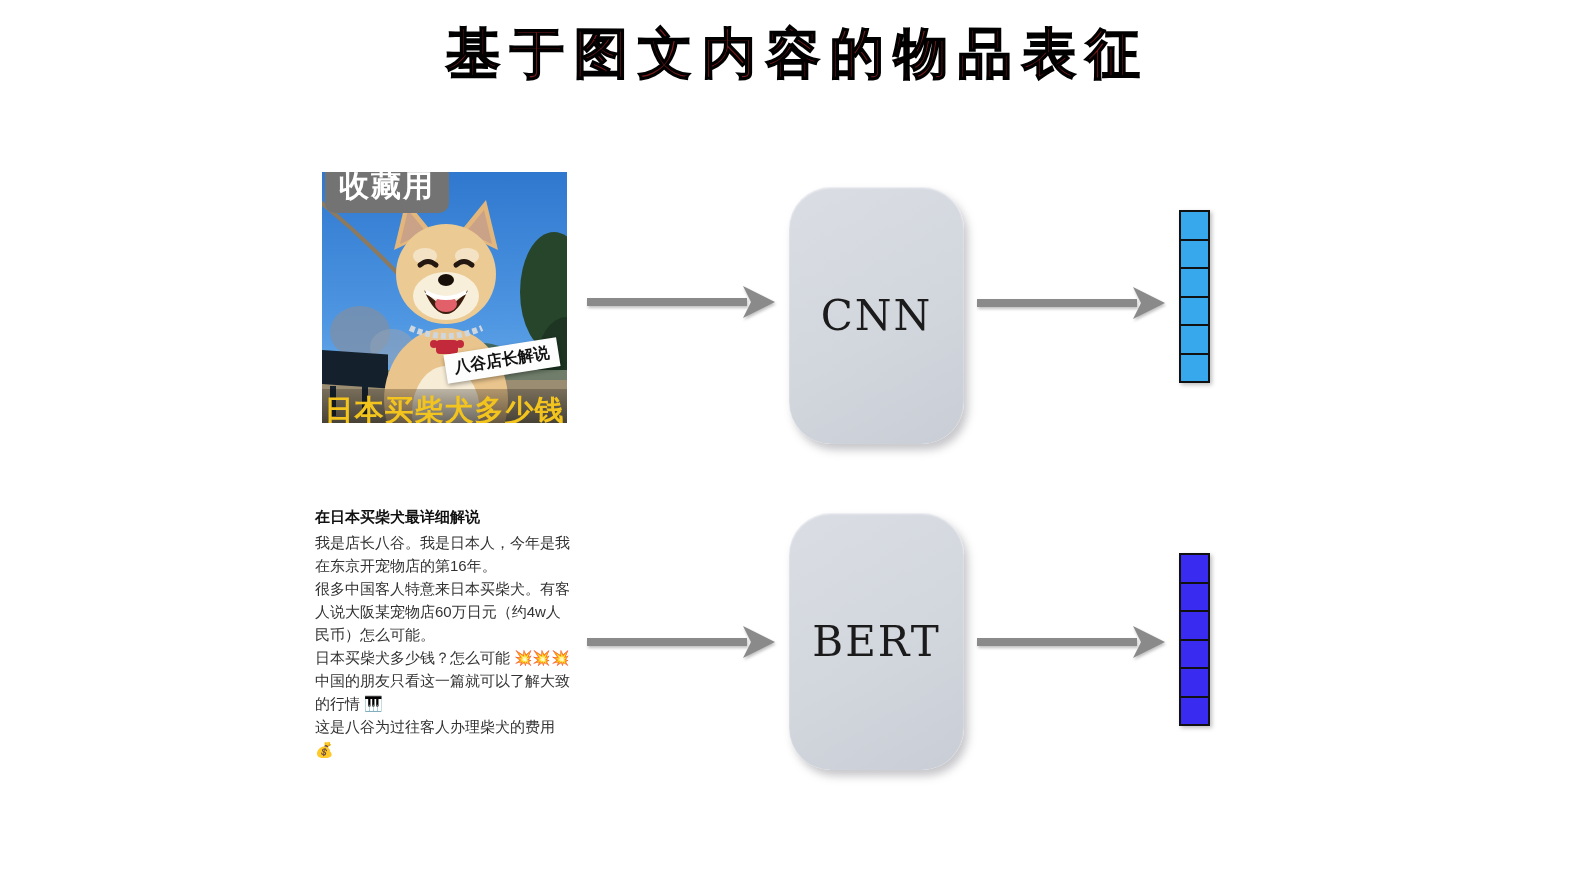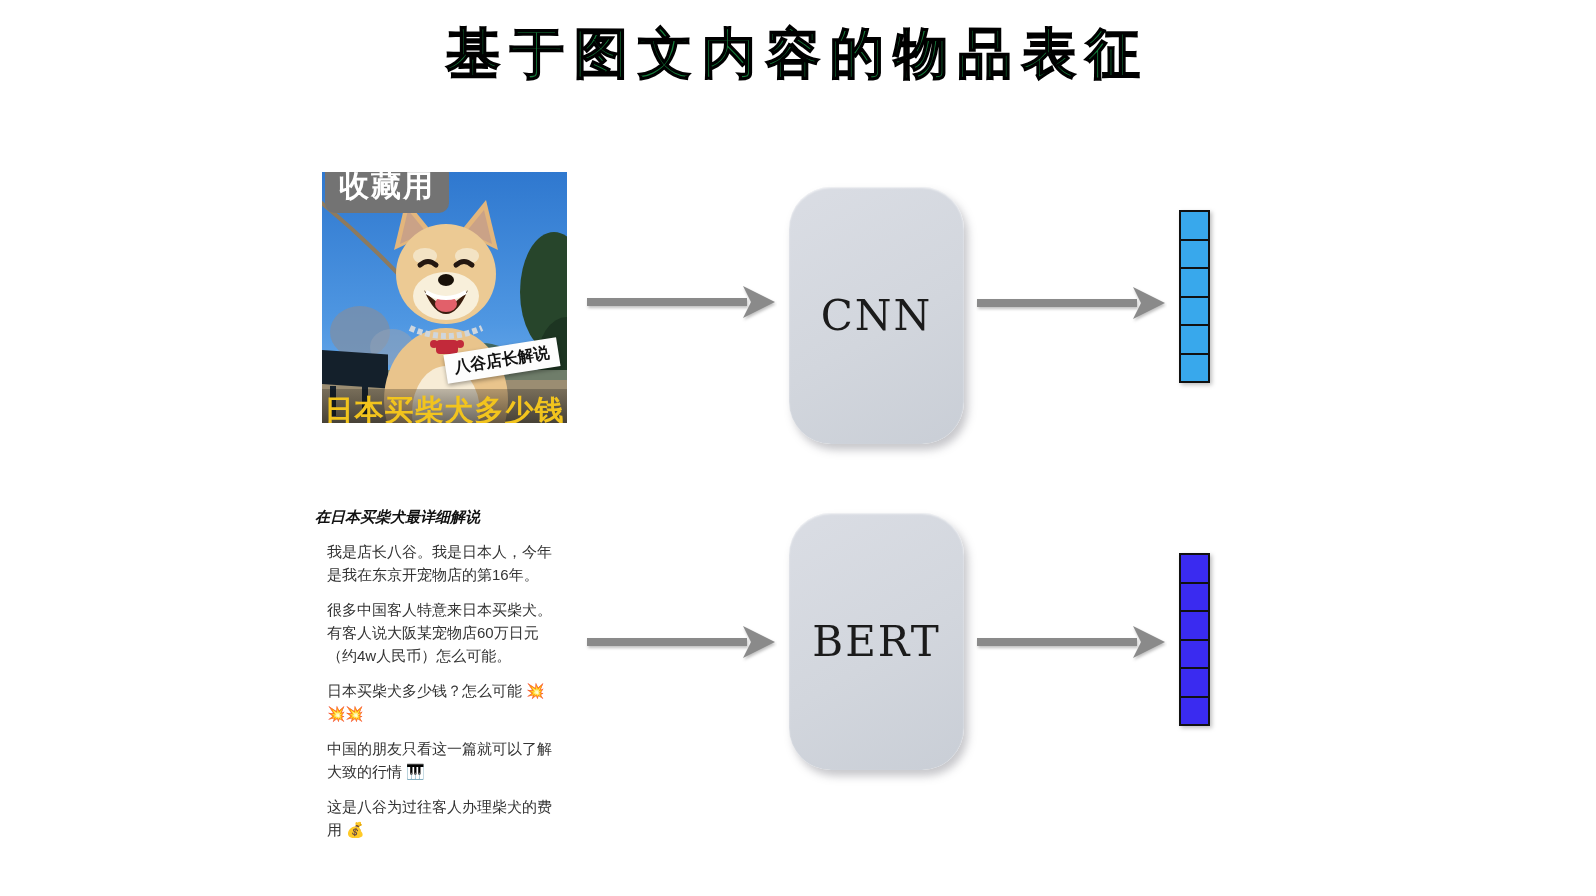--- a/index.html
+++ b/index.html
@@ -4,21 +4,21 @@
 <style>
   * { margin:0; padding:0; box-sizing:border-box; }
   html,body { background:#ffffff; }
   body { font-family:"Liberation Sans","DejaVu Sans",sans-serif; }
   .stage { position:relative; width:1596px; height:896px; background:#ffffff; overflow:hidden; }
 
   
   .title {
     position:absolute; top:18px; left:0; width:100%;
     text-align:center; font-family:"DejaVu Serif","Liberation Serif",serif;
-    font-size:54px; font-weight:900; color:#15803d; letter-spacing:10px;
+    font-size:54px; font-weight:900; color:#7f1d1d; letter-spacing:10px;
     -webkit-text-stroke:1.5px #000;
   }
 
   
   .photo-card {
     position:absolute; left:322px; top:172px; width:245px; height:251px;
     overflow:hidden; background:#4a92dc;
   }
   .photo-card svg { position:absolute; left:0; top:0; }
   .badge {
@@ -38,22 +38,22 @@
     background:linear-gradient(to bottom, rgba(15,15,15,0.25), rgba(15,15,15,0.6));
     color:#f2c41d; font-weight:bold; font-size:29px; line-height:42px;
     text-align:center; letter-spacing:1px; white-space:nowrap;
   }
 
   
   .text-block {
     position:absolute; left:315px; top:505px; width:256px;
     color:#333; font-size:15px; line-height:23px;
   }
-  .text-block h3 { font-size:15px; line-height:23px; color:#111; font-weight:bold; margin-bottom:3px;font-style:italic; }
-  .text-block p { margin:12px; }
+  .text-block h3 { font-size:15px; line-height:23px; color:#111; font-weight:bold; margin-bottom:3px; }
+  .text-block p { margin:0; }
 
   
   .enc-box {
     position:absolute; width:175px; height:257px; border-radius:42px;
     background:linear-gradient(150deg,#dadde4 0%, #d2d6dd 55%, #c9ced6 100%);
     box-shadow:4px 6px 9px rgba(130,130,140,0.45), inset 0 1px 2px rgba(255,255,255,0.7);
     display:flex; align-items:center; justify-content:center;
   }
   .enc-box.cnn  { left:789px; top:187px; }
   .enc-box.bert { left:789px; top:513px; }

